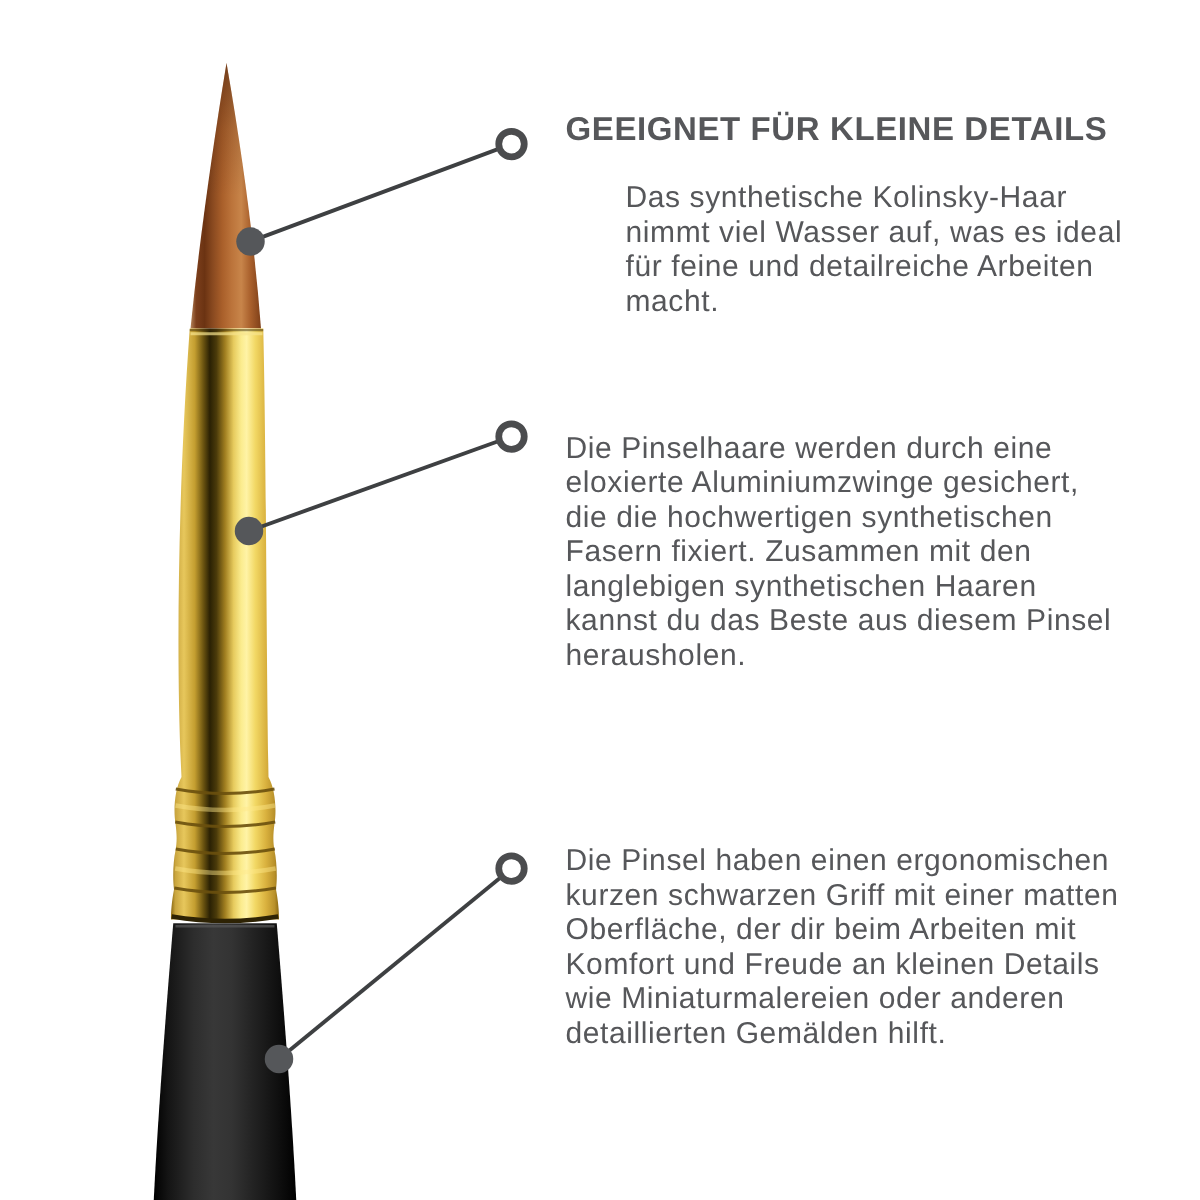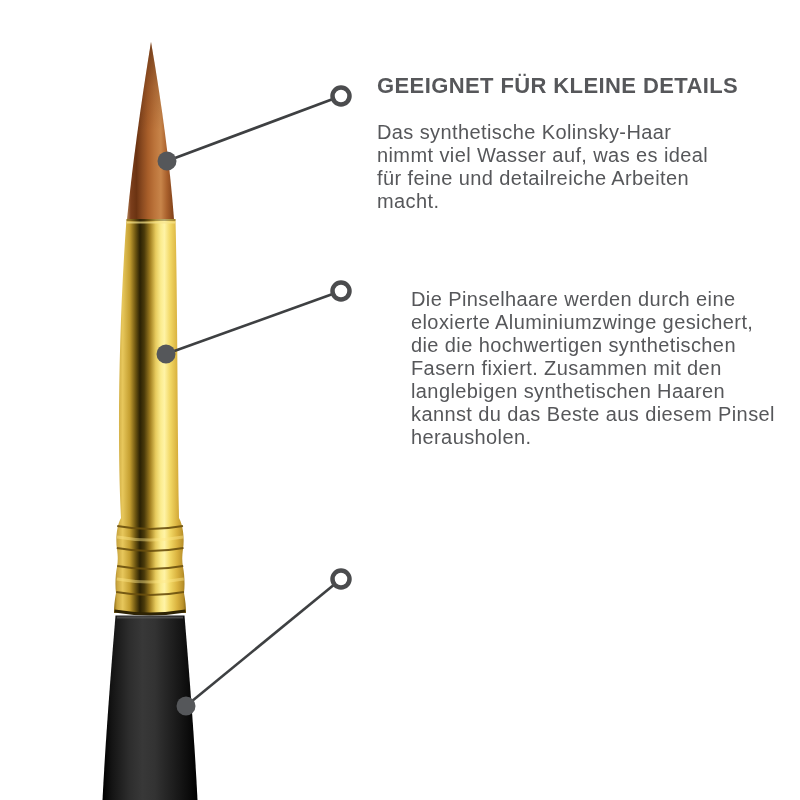--- a/index.html
+++ b/index.html
@@ -38,23 +38,23 @@
   }
   .section p {
     margin: 0;
     font-size: 20px;
     line-height: 23px;
     letter-spacing: 0.4px;
     white-space: pre-line;
     color: var(--text, #56575a);
   }
   .s1 { top: 72px; }
-  .s1 p { margin-top: 21px; }
+  .s1 p { margin-top: 21px; margin-left: 40px; }
   .s2 { top: 279px; }
-  .s2 p { margin-top: 9px; margin-left: 34px; }
+  .s2 p { margin-top: 9px; }
   .s3 { top: 563px; }
 </style>
 </head>
 <body>
 
 <div class="canvas">
 
   <svg class="brush-svg" viewBox="0 0 800 800" aria-hidden="true">
     <defs>
       <linearGradient id="bristleGrad" x1="0" y1="0" x2="1" y2="0">
@@ -167,14 +167,22 @@
   <div class="section s2">
     <p>Die Pinselhaare werden durch eine
 eloxierte Aluminiumzwinge gesichert,
 die die hochwertigen synthetischen
 Fasern fixiert. Zusammen mit den
 langlebigen synthetischen Haaren
 kannst du das Beste aus diesem Pinsel
 herausholen.</p>
   </div>
 
+  <div class="section s3">
+    <p>Die Pinsel haben einen ergonomischen
+kurzen schwarzen Griff mit einer matten
+Oberfläche, der dir beim Arbeiten mit
+Komfort und Freude an kleinen Details
+wie Miniaturmalereien oder anderen
+detaillierten Gemälden hilft.</p>
+  </div>
 
 </div>
 
 </body></html>

